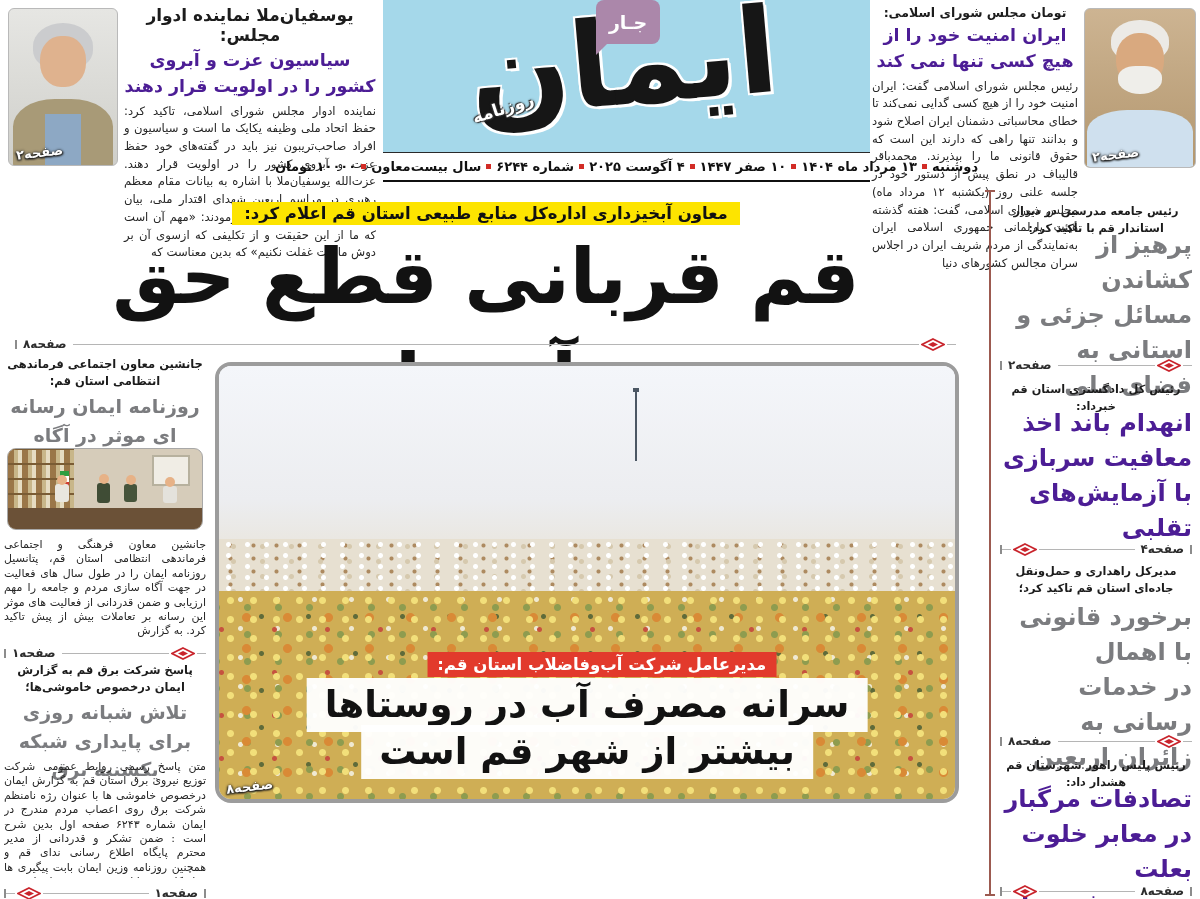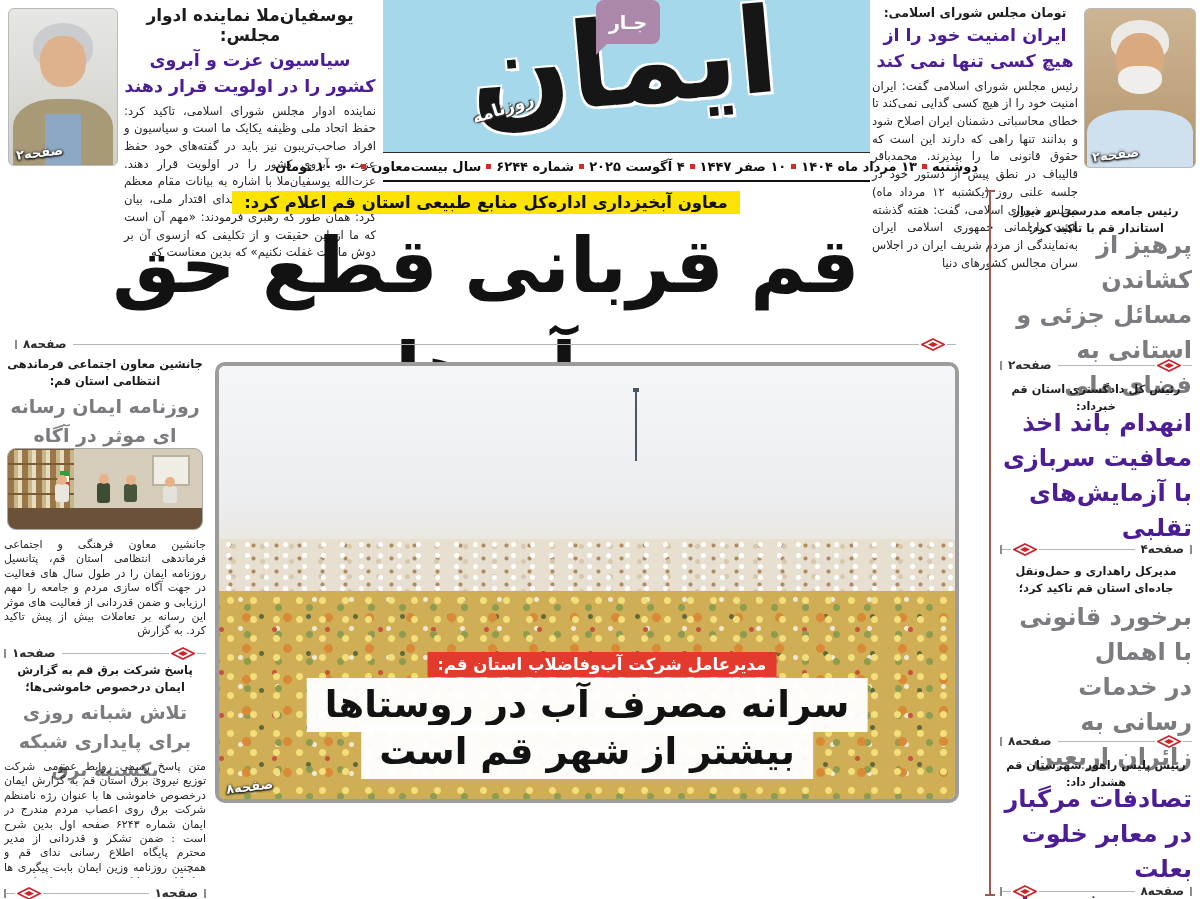--- a/index.html
+++ b/index.html
@@ -70,29 +70,29 @@
   .tr-photo { left:212px; top:8px; width:112px; height:160px; background:linear-gradient(180deg,#cdb492,#b3976f); }
   .tr-photo .hair { position:absolute; top:7%; left:24%; width:52%; height:26%; background:#eceae6; border-radius:50% 50% 40% 40%; }
   .tr-photo .face { position:absolute; top:15%; left:28%; width:44%; height:34%; background:#d9a97f; border-radius:46%; }
   .tr-photo .beard { position:absolute; top:36%; left:30%; width:40%; height:18%; background:#efeeea; border-radius:40% 40% 50% 50%; }
   .tr-photo .shirt { position:absolute; bottom:0; left:2%; width:96%; height:36%; background:#cfe0ee; border-radius:38% 38% 0 0; }
   .tr-text { left:0; top:5px; width:206px; }
   .tr-text .kicker { font-size:12.5px; }
   .tr-text .headline { font-size:17.5px; line-height:1.5; margin-top:2px; }
   .tr-text .bodytext { font-size:11.6px; line-height:1.53; margin-top:3px; }
   
-  .lead { left:12px; top:189px; width:948px; height:150px; text-align:center; }
+  .lead { left:12px; top:200px; width:948px; height:150px; text-align:center; }
   .lead-kicker {
     display:inline-block; background:#fde400; color:#111; font-weight:700; font-size:16.5px;
     padding:2px 12px; margin-top:2px;
   }
   .lead-headline { font-size:76px; font-weight:700; color:#121212; line-height:1.38; letter-spacing:-1px; }
   .lead-rule { left:15px; top:337px; width:941px; }
   
-  .main-photo { left:215px; top:362px; width:744px; height:441px; border:4px solid #9c9c9c; border-radius:10px; overflow:hidden; background:#eef0f4; }
+  .main-photo { left:215px; top:362px; width:744px; height:441px; border:4px solid #9c9c9c; border-radius:16px; overflow:hidden; background:#eef0f4; }
   .ph-sky { position:absolute; left:0; top:0; width:100%; height:44%;
     background-color:#f1f3f7;
     background-image:linear-gradient(180deg,#f4f6fa,#ecedf0 70%,#e9e5dc),
       radial-gradient(circle, rgba(110,150,190,.45) 0 1.5px, rgba(0,0,0,0) 2.5px);
     background-size:100% 100%, 67px 53px; }
   .ph-village { position:absolute; left:0; top:40%; width:100%; height:16%;
     background-color:#e7e0d1;
     background-image:
       radial-gradient(circle,#ffffff 0 2px, rgba(0,0,0,0) 3px),
       radial-gradient(circle,#d6c9ae 0 2px, rgba(0,0,0,0) 3px),

